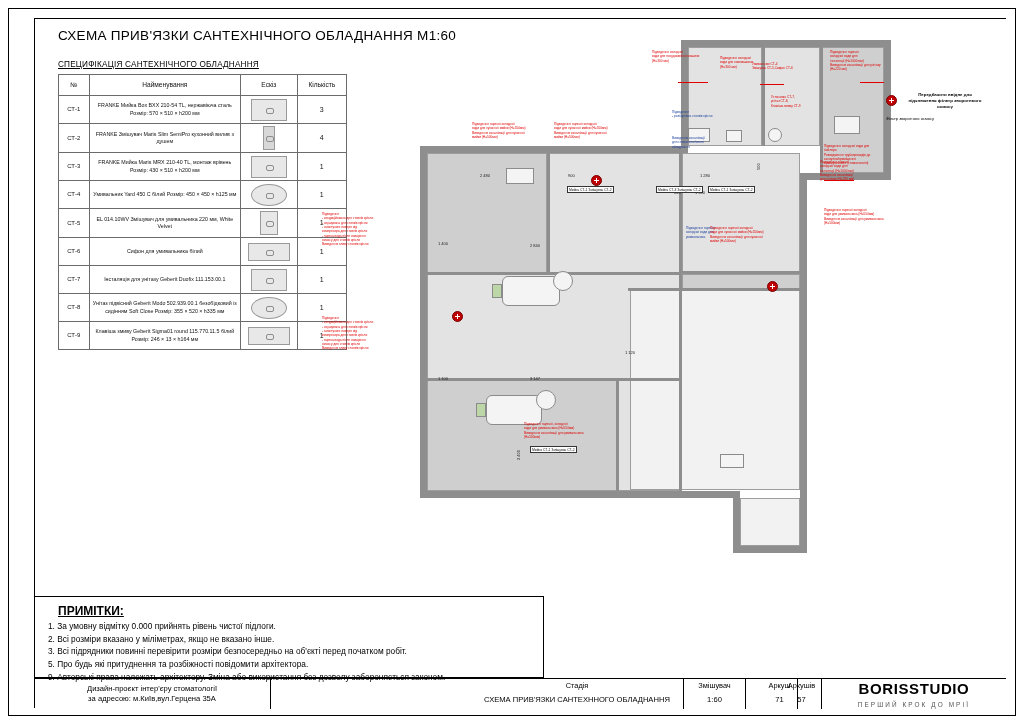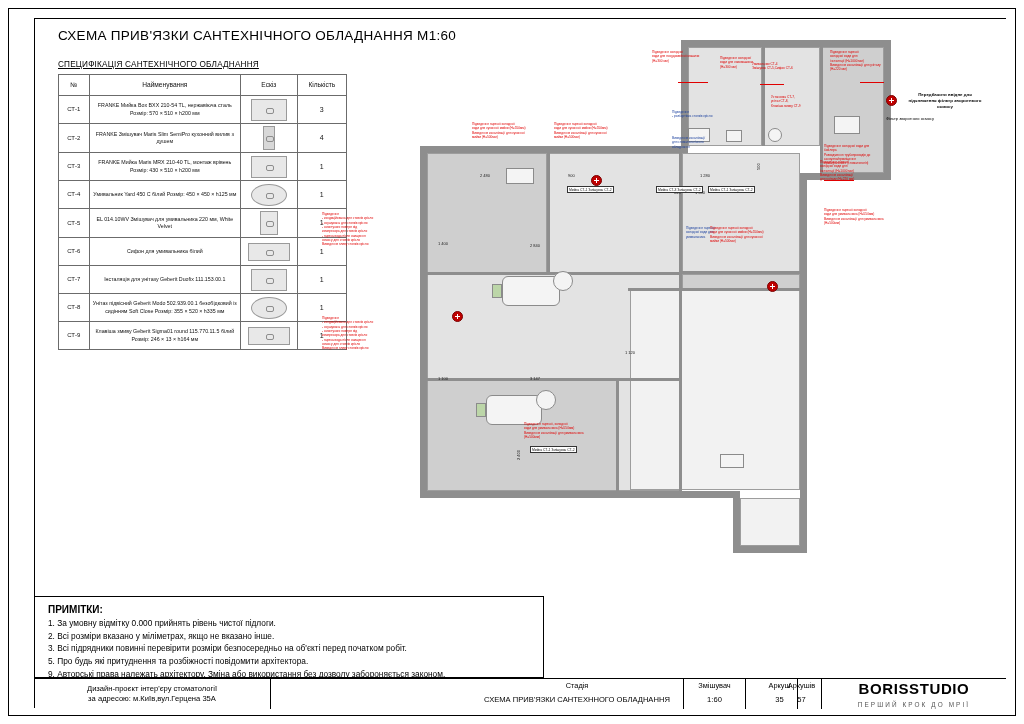--- a/index.html
+++ b/index.html
@@ -104,22 +104,24 @@
 
   
   .notes {
     position: absolute;
     left: 48px; top: 602px;
     width: 490px; height: 72px;
     font-size: 8.3px;
     line-height: 1.52;
   }
   .notes .hdr {
+    text-decoration: underline;
     font-weight: 600;
-    font-size: 10px;
+    font-size: 12px;
+    margin-left: 10px;
   }
   .notes-box {
     position: absolute;
     left: 34px; top: 596px;
     width: 510px; height: 82px;
     border: 1px solid #000;
     border-left: none;
     box-sizing: border-box;
   }
 
@@ -543,21 +545,21 @@
     <div class="cell" style="left:437px; width:213px;">
       <div class="cap">Стадія</div>
       <div class="val">СХЕМА ПРИВ'ЯЗКИ САНТЕХННОГО ОБЛАДНАННЯ</div>
     </div>
     <div class="cell" style="left:650px; width:62px;">
       <div class="cap">Змішувач</div>
       <div class="val">1:60</div>
     </div>
     <div class="cell" style="left:728px; width:36px;">
       <div class="cap">Аркуш</div>
-      <div class="val">35</div>
+      <div class="val">71</div>
     </div>
     <div class="cell" style="left:748px; width:40px;">
       <div class="cap">Аркушів</div>
       <div class="val">57</div>
     </div>
     <div class="cell" style="left:788px; width:184px; border-right:none;">
       <div class="logo-main">BORISSTUDIO</div>
       <div class="logo-sub">ПЕРШИЙ КРОК ДО МРІЇ</div>
     </div>
   </div>

